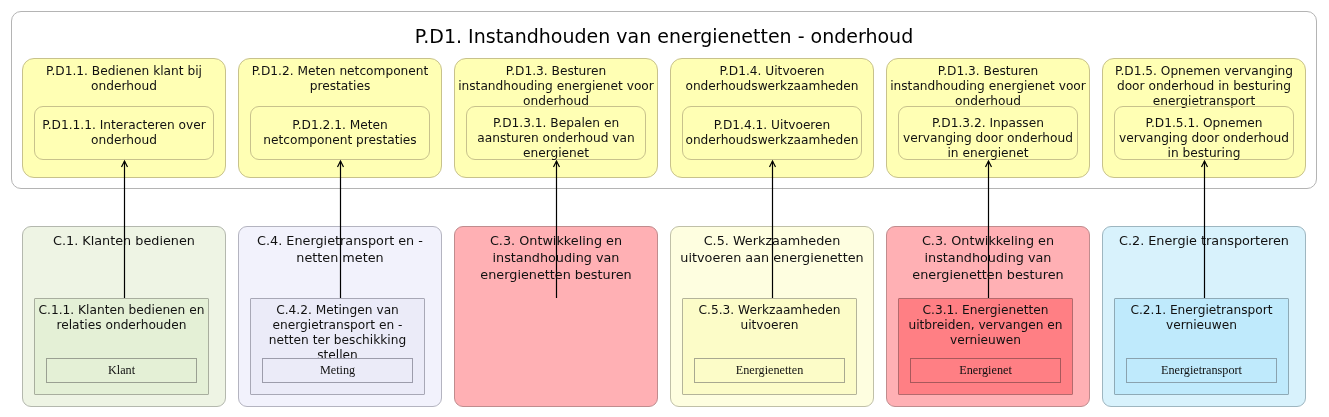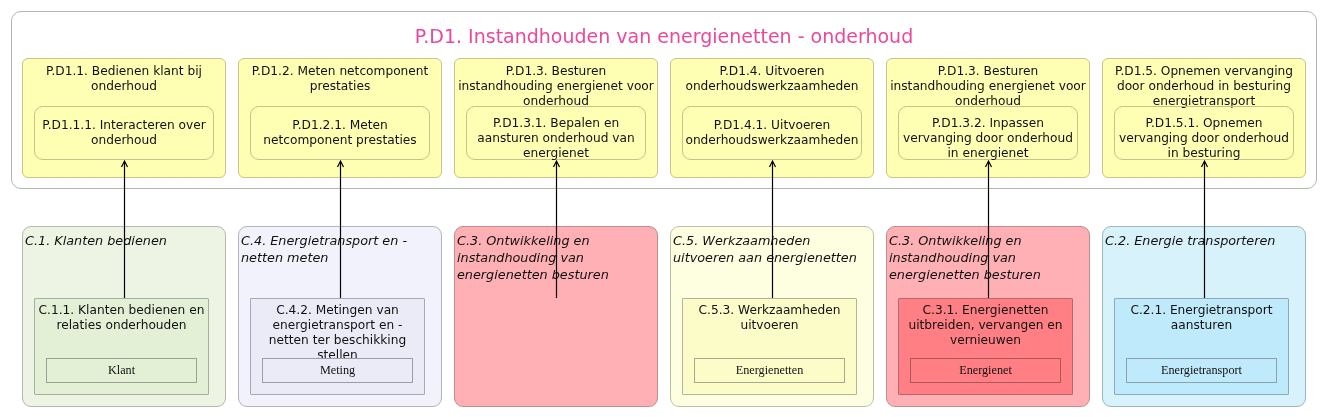--- a/index.html
+++ b/index.html
@@ -4,44 +4,44 @@
   <style>
     html, body { margin: 0; padding: 0; background: #ffffff; }
     body { width: 1329px; height: 417px; position: relative; overflow: hidden;
            font-family: "DejaVu Sans", sans-serif; color: #111; }
     .outer {
       position: absolute; left: 11px; top: 11px; width: 1306px; height: 178px;
       border: 1px solid #b4b4b4; border-radius: 10px; background: #fff; box-sizing: border-box;
     }
     .outer-title {
       position: absolute; left: 0; right: 0; top: 13px; text-align: center;
-      font-size: 19px; color: #ec4899;
+      font-size: 19px; color: #000000;
     }
     .pbox {
       position: absolute; top: 58px; width: 204px; height: 120px;
-      background: #ffffb4; border: 1px solid #c8c28c; border-radius: 6px; box-sizing: border-box;
+      background: #ffffb4; border: 1px solid #c8c28c; border-radius: 12px; box-sizing: border-box;
     }
     .pbox-title {
       position: absolute; left: 2px; right: 2px; top: 5px; text-align: center;
       font-size: 12.2px; line-height: 15px;
     }
     .pinner {
       position: absolute; left: 11px; right: 11px; top: 47px; height: 54px;
       border: 1px solid #c8c28c; border-radius: 9px; box-sizing: border-box;
       display: flex; align-items: center; justify-content: center; text-align: center;
       font-size: 12.2px; line-height: 15px; padding: 0 4px;
     }
     .pinner.tall3 { align-items: flex-start; padding-top: 9px; }
     .cbox {
       position: absolute; top: 226px; width: 204px; height: 181px;
       border: 1px solid; border-radius: 9px; box-sizing: border-box;
     }
     .cbox-title {
-      position: absolute; left: 2px; right: 2px; top: 5px; 
-      font-size: 12.8px; line-height: 17px; font-style: italic;
+      position: absolute; left: 2px; right: 2px; top: 5px; text-align: center;
+      font-size: 12.8px; line-height: 17px;
     }
     .cinner {
       position: absolute; left: 11px; right: 16px; top: 71px; height: 97px;
       border: 1px solid; border-radius: 1px; box-sizing: border-box;
     }
     .cinner-title {
       position: absolute; left: 2px; right: 2px; top: 4px; text-align: center;
       font-size: 12.2px; line-height: 15px;
     }
     .entity {
@@ -110,21 +110,21 @@
 <div class="cbox" style="left:886px;background:#ffb0b4;border-color:#c08c8e">
   <div class="cbox-title">C.3. Ontwikkeling en instandhouding van energienetten besturen</div>
   <div class="cinner" style="background:#ff7f84;border-color:#b46a6d">
     <div class="cinner-title">C.3.1. Energienetten uitbreiden, vervangen en vernieuwen</div>
     <div class="entity" style="border-color:#a8585b">Energienet</div>
   </div>
 </div>
 <div class="cbox" style="left:1102px;background:#d8f2fc;border-color:#9eb6c0">
   <div class="cbox-title">C.2. Energie transporteren</div>
   <div class="cinner" style="background:#bfeafc;border-color:#8eaab6">
-    <div class="cinner-title">C.2.1. Energietransport aansturen</div>
+    <div class="cinner-title">C.2.1. Energietransport vernieuwen</div>
     <div class="entity" style="border-color:#8aa2ae">Energietransport</div>
   </div>
 </div>
 
 <svg class="arrows" width="1329" height="417">
   <g stroke="#000" stroke-width="1.2" fill="none">
     <g>
       <line x1="124.5" y1="298" x2="124.5" y2="161"></line>
       <polyline points="121.5,167 124.5,161 127.5,167"></polyline>
     </g>

